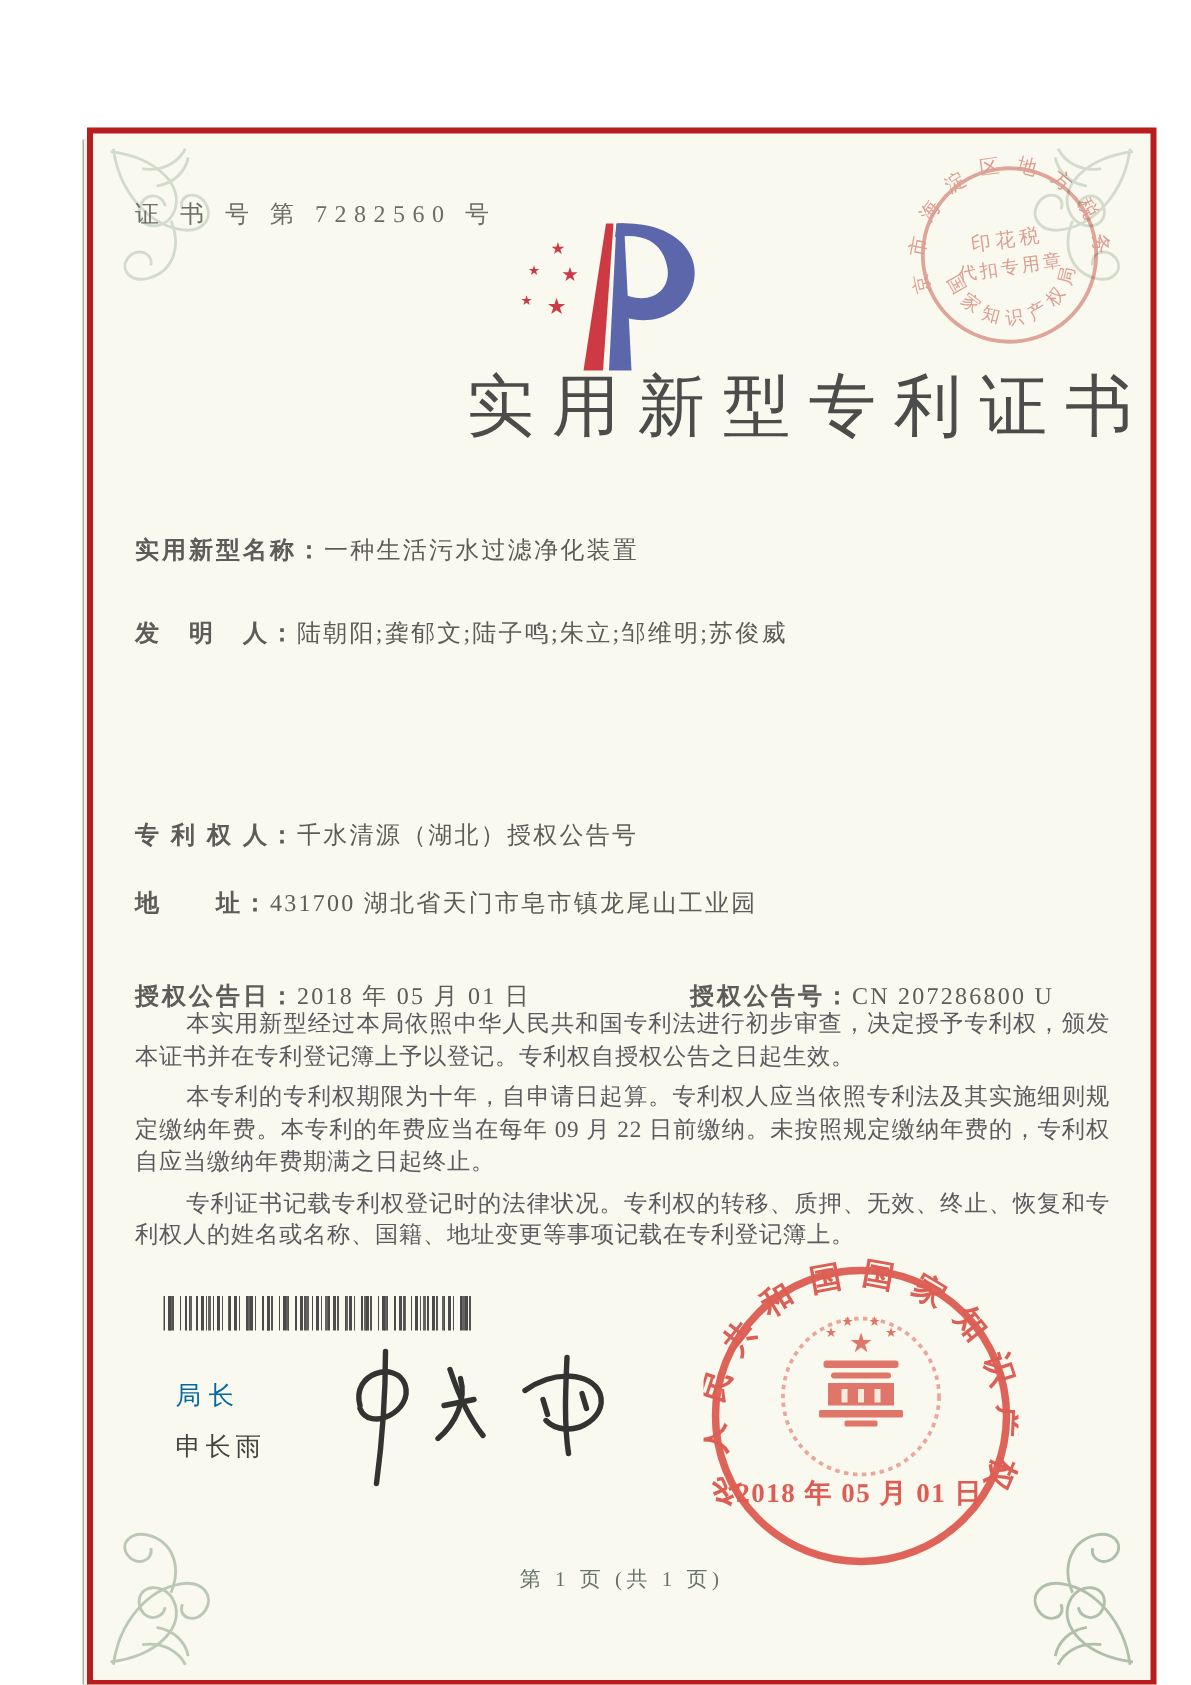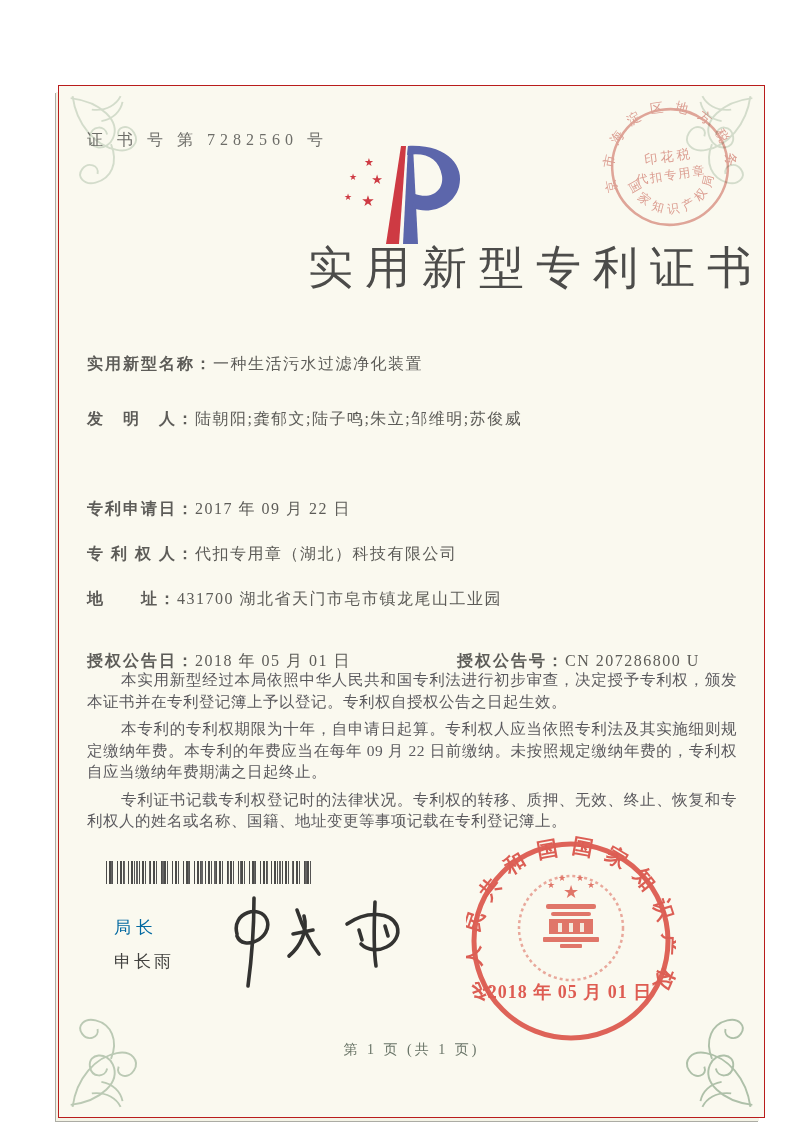--- a/index.html
+++ b/index.html
@@ -2,21 +2,21 @@
 <html><head>
 <meta charset="utf-8">
 <style>
   html,body{margin:0;padding:0;}
   body{
     width:794px;height:1123px;position:relative;background:#ffffff;overflow:hidden;
     font-family:"Liberation Serif","DejaVu Serif",serif;
   }
   .page{
     position:absolute;left:58px;top:85px;width:705px;height:1031px;
-    background:#faf9ef;border:1px solid #b91c1c;
+    background:#faf9ef;border:4px solid #b91c1c;
     box-shadow:-4px 5px 0 -2px #f4f3e6, -5px 6px 0 -2px #acaca4;
   }
   
   .orn{position:absolute;width:96px;height:116px;pointer-events:none;}
   .orn-br{right:4px;bottom:4px;opacity:.6;}
   .orn-bl{left:4px;bottom:4px;opacity:.5;transform:scaleX(-1);}
   .orn-tr{right:4px;top:4px;opacity:.3;transform:scaleY(-1);}
   .orn-tl{left:4px;top:4px;opacity:.3;transform:scale(-1,-1);}
 
   .cert-no{
@@ -129,25 +129,22 @@
   </svg>
 
   <div class="title">实用新型专利证书</div>
 
   <div class="frow f1">
     <span class="flabel">实用新型名称：</span><span>一种生活污水过滤净化装置</span>
   </div>
   <div class="frow f2">
     <span class="flabel">发　明　人：</span><span>陆朝阳;龚郁文;陆子鸣;朱立;邹维明;苏俊威</span>
   </div>
-  <div class="frow f4">
-    <span class="flabel">专利申请日：</span><span>2017 年 09 月 22 日</span>
-  </div>
   <div class="frow f5">
-    <span class="flabel">专 利 权 人：</span><span>代扣专用章（湖北）科技有限公司</span>
+    <span class="flabel">专 利 权 人：</span><span>千水清源（湖北）授权公告号</span>
   </div>
   <div class="frow f6">
     <span class="flabel">地　　址：</span><span>431700 湖北省天门市皂市镇龙尾山工业园</span>
   </div>
   <div class="frow f7">
     <span>
       <span class="flabel">授权公告日：</span><span>2018 年 05 月 01 日</span>
     </span>
     <span class="grant-no">
       <span class="flabel">授权公告号：</span><span>CN 207286800 U</span>

